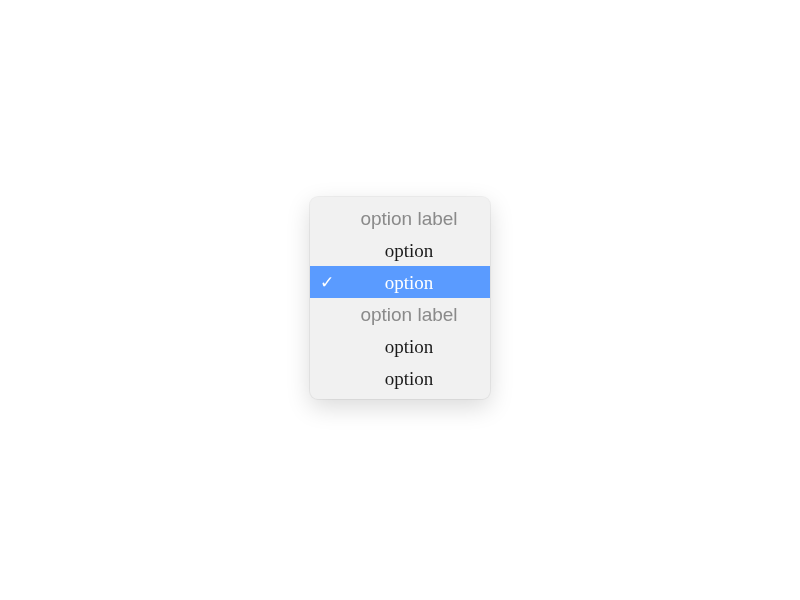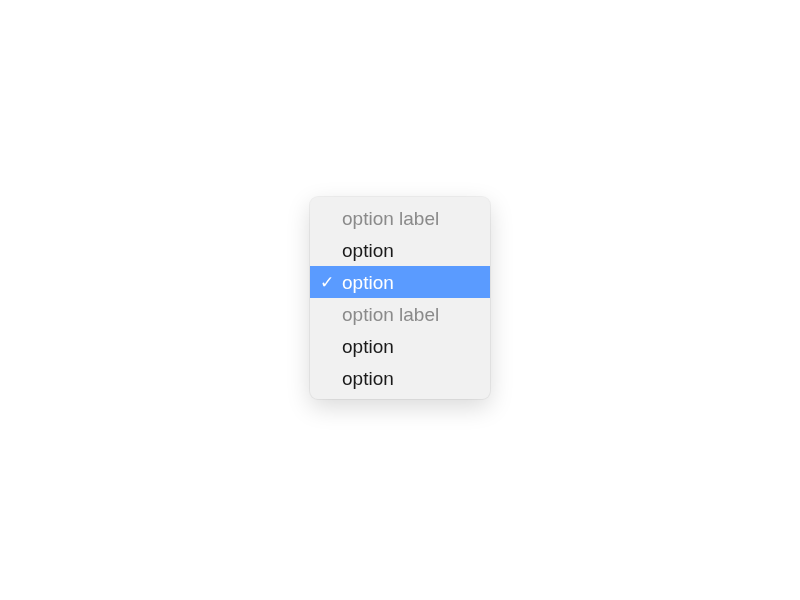--- a/index.html
+++ b/index.html
@@ -35,30 +35,31 @@
     }
     .menu-item .check {
       width: 22px;
       display: inline-flex;
       align-items: center;
       justify-content: flex-start;
       font-size: 17px;
     }
     .menu-item .label {
       flex: 1;
-      text-align: left;
+      text-align: center;
     }
     .group-label {
       color: #8a8a8a;
       font-weight: 400;
     }
     .option-item {
       color: #1a1a1a;
       font-weight: 400;
       cursor: default;
+      font-family: Liberation Serif, serif;
     }
     .option-item.selected {
       background: #5a9bff;
       color: #ffffff;
     }
     .option-item.selected .check {
       color: #ffffff;
     }
   </style>
 </head>

